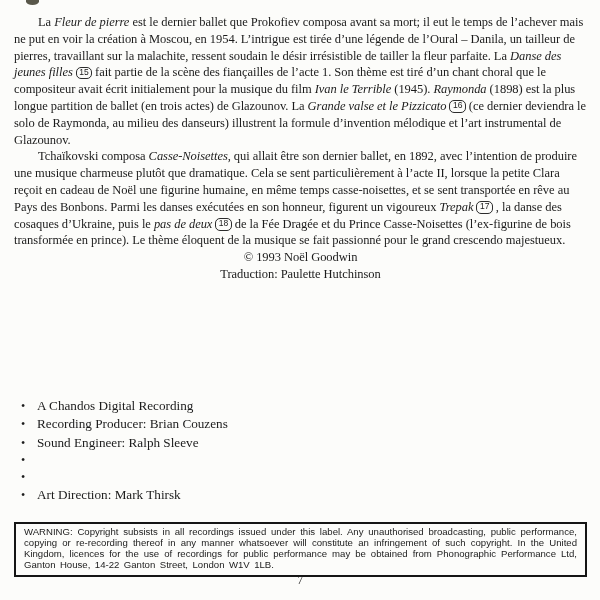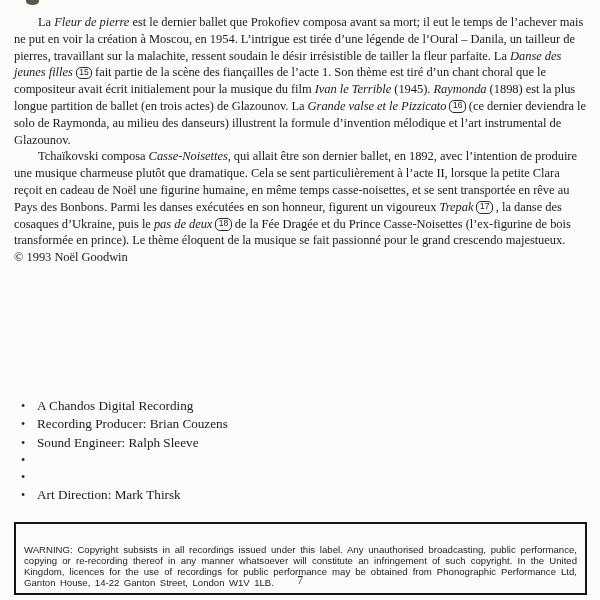--- a/index.html
+++ b/index.html
@@ -35,36 +35,36 @@
     border: 1px solid #2c2c2c;
     border-radius: 5px;
     font-family: "Liberation Sans", sans-serif;
     font-size: 8.5px;
     line-height: 9.5px;
     padding: 0 2.5px 1px 2.5px;
     margin: 0 3px;
     vertical-align: 1.5px;
     text-indent: 0;
   }
-  .copyright-block { text-align: left; margin: 0; }
+  .copyright-block { text-align: center; margin: 0; }
   .credits {
     position: absolute;
     left: 21px; top: 397px;
     font-size: 13.2px;
     line-height: 17.3px;
   }
   .credit-row { display: flex; align-items: baseline; }
   .bullet { width: 16px; flex: 0 0 16px; font-size: 12px; }
   .credit-text.bold { font-weight: normal; }
   .warning-box {
     position: absolute;
     left: 14px; top: 522px;
     width: 553px;
     border: 2px solid #151515;
-    padding: 21px 8px 4px 8px;
+    padding: 3px 8px 4px 8px;
     font-family: "Liberation Sans", sans-serif;
     font-size: 9.6px;
     line-height: 10.9px;
     text-align: justify;
     word-spacing: 1.8px;
     color: #222222;
   }
   .page-number {
     position: absolute;
     left: 0; top: 574px;
@@ -78,20 +78,21 @@
 
 <div class="page">
 
   <div class="scan-smudge"></div>
 
   <div class="article">
     <p class="body-para">La <i>Fleur de pierre</i> est le dernier ballet que Prokofiev composa avant sa mort; il eut le temps de l’achever mais ne put en voir la création à Moscou, en 1954. L’intrigue est tirée d’une légende de l’Oural – Danila, un tailleur de pierres, travaillant sur la malachite, ressent soudain le désir irrésistible de tailler la fleur parfaite. La <i>Danse des jeunes filles</i><span class="track-box">15</span>fait partie de la scène des fiançailles de l’acte 1. Son thème est tiré d’un chant choral que le compositeur avait écrit initialement pour la musique du film <i>Ivan le Terrible</i> (1945). <i>Raymonda</i> (1898) est la plus longue partition de ballet (en trois actes) de Glazounov. La <i>Grande valse et le Pizzicato</i><span class="track-box">16</span>(ce dernier deviendra le solo de Raymonda, au milieu des danseurs) illustrent la formule d’invention mélodique et l’art instrumental de Glazounov.</p>
     <p class="body-para">Tchaïkovski composa <i>Casse-Noisettes</i>, qui allait être son dernier ballet, en 1892, avec l’intention de produire une musique charmeuse plutôt que dramatique. Cela se sent particulièrement à l’acte II, lorsque la petite Clara reçoit en cadeau de Noël une figurine humaine, en même temps casse-noisettes, et se sent transportée en rêve au Pays des Bonbons. Parmi les danses exécutées en son honneur, figurent un vigoureux <i>Trepak</i><span class="track-box">17</span>, la danse des cosaques d’Ukraine, puis le <i>pas de deux</i><span class="track-box">18</span>de la Fée Dragée et du Prince Casse-Noisettes (l’ex-figurine de bois transformée en prince). Le thème éloquent de la musique se fait passionné pour le grand crescendo majestueux.</p>
     <div class="copyright-block">
       <div>© 1993 Noël Goodwin</div>
+      <div>Traduction: Paulette Hutchinson</div>
     </div>
   </div>
 
   <div class="credits">
     <div class="credit-row">
       <span class="bullet">•</span>
       <span class="credit-text bold">A Chandos Digital Recording</span>
     </div>
     <div class="credit-row">
       <span class="bullet">•</span>

